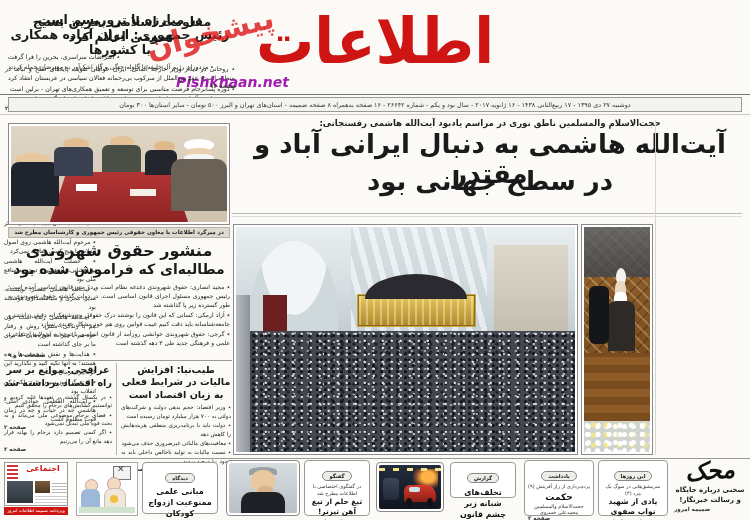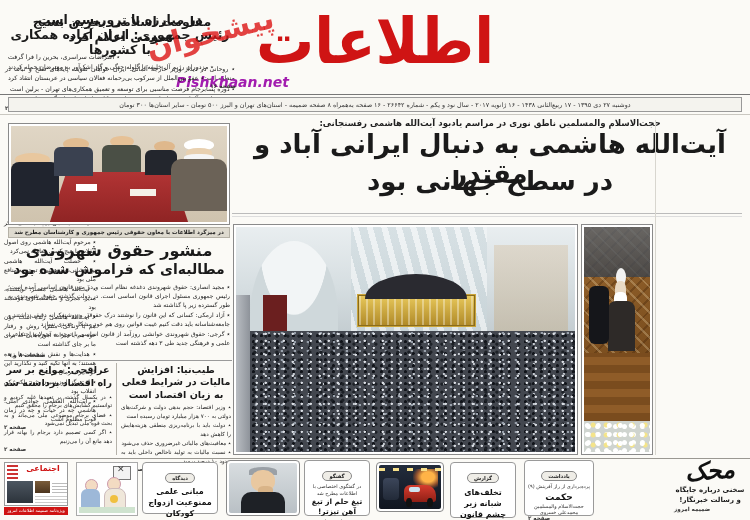--- a/index.html
+++ b/index.html
@@ -226,34 +226,41 @@
       <div class="abs" style="left:55%;top:10%;width:40%;height:45%;background:radial-gradient(ellipse at 60% 40%,#ffb347 0 30%,rgba(255,120,40,.5) 55%,transparent 75%);"></div>
       <div class="abs" style="left:40%;top:45%;width:52%;height:38%;background:linear-gradient(#d63c2e,#8f1f16);border-radius:6px 10px 3px 3px;"></div>
       <div class="abs" style="left:48%;top:50%;width:18%;height:12%;background:#cfe3ef;border-radius:2px;"></div>
       <div class="abs" style="left:44%;top:76%;width:9%;height:9px;background:#111;border-radius:50%;"></div>
       <div class="abs" style="left:78%;top:76%;width:9%;height:9px;background:#111;border-radius:50%;"></div>
       <div class="abs" style="left:6%;top:30%;width:26%;height:50%;background:linear-gradient(#3c465a,#222a38);border-radius:4px;"></div>
       <div class="abs" style="left:0;top:6%;width:100%;height:3px;background:repeating-linear-gradient(90deg,#f7e08a 0 6px,transparent 6px 14px);"></div>
     </div>
   </div>
 
-  <div class="abs box c" style="left:450px;top:462px;width:66px;height:56px;">
+  <div class="abs box c" style="left:450px;top:462px;width:66px;height:36px;">
     <div class="tag">گزارش</div>
     <div class="boxtitle" style="margin-top:4px;">تخلف‌های شبانه زیر چشم قانون</div>
     
   </div>
 
   <div class="abs box c" style="left:524px;top:460px;width:70px;height:56px;">
     <div class="tag">یادداشت</div>
     <div class="boxkicker" style="margin-top:1px;">پرده‌برداری از راز آفرینش (۹)</div>
     <div class="boxtitle" style="font-size:9px;margin-top:1px;">حکمت</div>
     <div class="boxauthor">حجت‌الاسلام والمسلمین محمدعلی خسروی</div>
     <div class="pageref" style="text-align:left;">صفحه ۲</div>
   </div>
 
+  <div class="abs box c" style="left:598px;top:460px;width:70px;height:56px;">
+    <div class="tag">این روزها</div>
+    <div class="boxkicker" style="margin-top:1px;">سرمشق‌هایی در سوگ یک مرد (۴)</div>
+    <div class="boxtitle" style="font-size:7.6px;margin-top:1px;">یادی از شهید نواب صفوی</div>
+    <div class="boxauthor">محمدجواد حجتی کرمانی</div>
+    
+  </div>
 
   <div class="abs c" style="left:674px;top:458px;width:72px;height:58px;">
     <div style="font-family:'DejaVu Serif',serif;font-style:italic;font-weight:bold;font-size:24px;line-height:1.1;color:#111;transform:rotate(-4deg);">محک</div>
     <div class="bold" style="font-size:7px;line-height:1.35;margin-top:2px;">سخنی درباره جایگاه و رسالت خبرنگار!</div>
     <div class="pageref" style="text-align:left;margin-top:1px;">ضمیمه امروز</div>
   </div>
 
 </div>
 
 </body></html>

